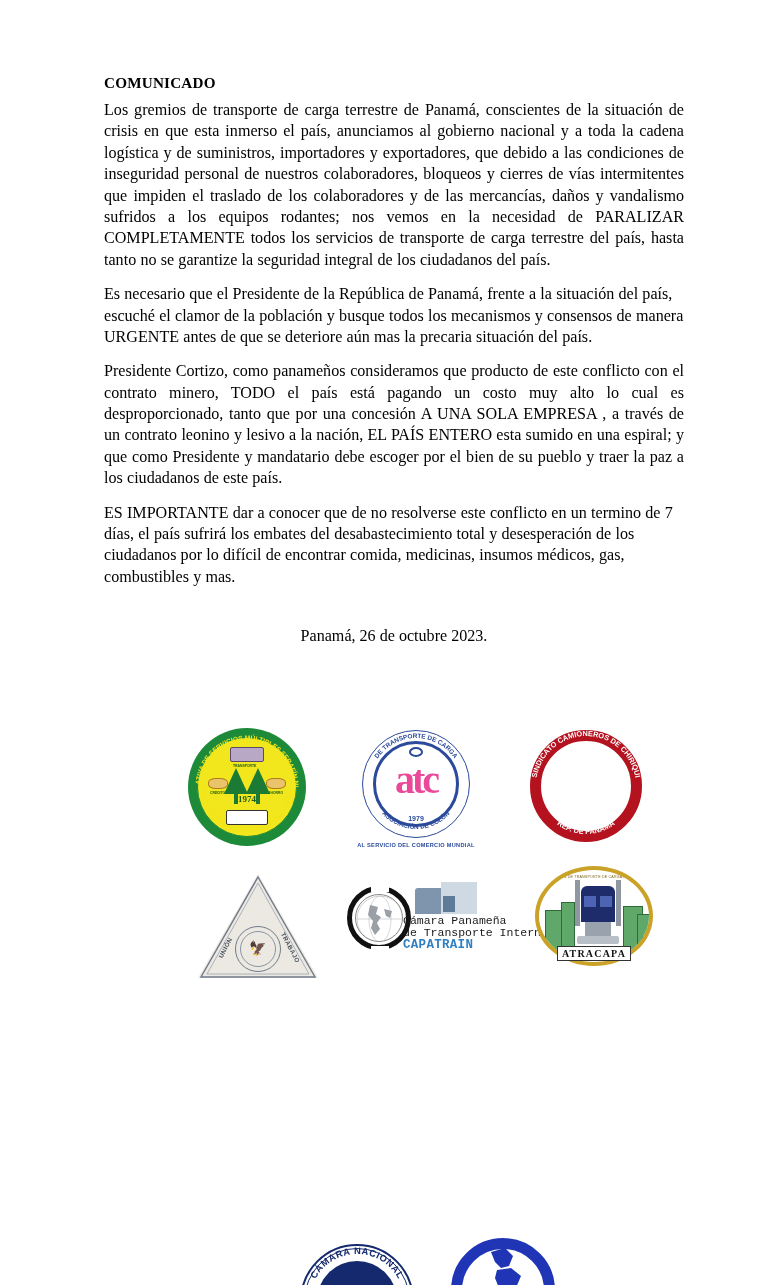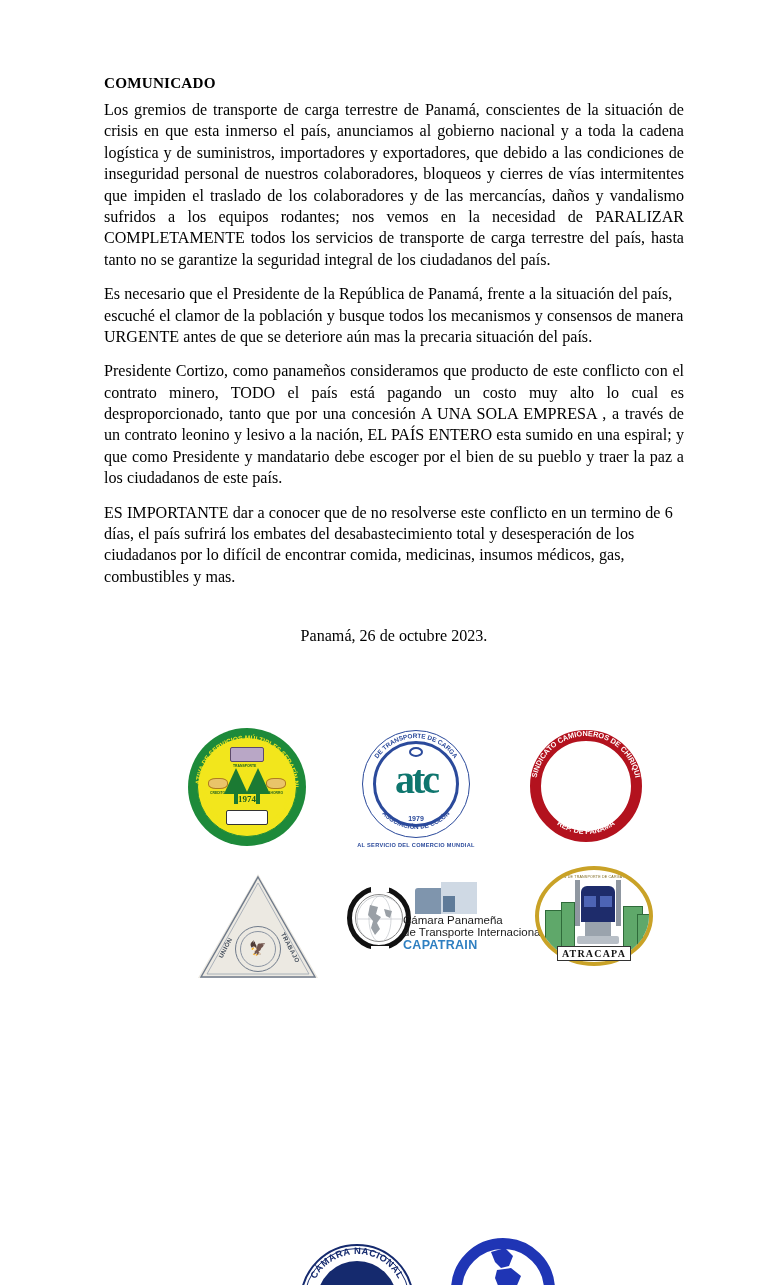--- a/index.html
+++ b/index.html
@@ -178,21 +178,21 @@
     border: 3px solid #2b4a9b;
     box-sizing: border-box;
   }
   .atc .mono {
     position: absolute;
     left: 0; right: 0; top: 30px;
     text-align: center;
     font-family: "Liberation Serif", serif;
     font-weight: bold;
     font-size: 40px;
-    color: #0f766e;
+    color: #ec4899;
     letter-spacing: -3px;
     line-height: 1;
   }
   .atc .year {
     position: absolute; left: 0; right: 0; top: 85px;
     text-align: center;
     font-family: "Liberation Sans", sans-serif;
     font-size: 7px; font-weight: bold; color: #2b4a9b;
   }
   .atc-tag {
@@ -378,21 +378,21 @@
     width: 36px; height: 32px;
     background: #cfd9e4;
   }
   .capa .truck .stripe {
     position: absolute; left: 28px; top: 14px;
     width: 12px; height: 16px;
     background: #5f7b99;
   }
   .capa .txt1, .capa .txt2, .capa .txt3 {
     position: absolute;
-    font-family: Liberation Sans, sans-serif;
+    font-family: Liberation Mono, monospace;
     white-space: nowrap;
   }
   .capa .txt1 { left: 58px; top: 34px; font-size: 11.5px; color: #1b1b1b; }
   .capa .txt2 { left: 58px; top: 46px; font-size: 11.5px; color: #1b1b1b; }
   .capa .txt3 { left: 58px; top: 58px; font-size: 12.5px; color: #2e7fc1; font-weight: bold; letter-spacing: 0.3px;}
 
   
   .atra {
     width: 118px; height: 104px;
     position: relative;
@@ -533,21 +533,21 @@
 
 <div class="page">
 
   <div class="doc-body">
 
     <div class="title-sub">COMUNICADO</div>
 
     <p class="para first">Los gremios de transporte de carga terrestre de Panamá, conscientes de la situación de crisis en que esta inmerso el país,  anunciamos al gobierno nacional y a toda la cadena logística y de suministros, importadores y exportadores, que debido a las condiciones de inseguridad personal de nuestros colaboradores, bloqueos y cierres de vías intermitentes que impiden el traslado de los colaboradores y de las mercancías, daños y vandalismo sufridos a los equipos rodantes; nos vemos en la necesidad de PARALIZAR COMPLETAMENTE todos los servicios de transporte de carga terrestre del país, hasta tanto no se garantize la seguridad integral de los ciudadanos del país.</p>
     <p class="para ragged">Es necesario que el Presidente de la República de Panamá, frente a la situación del país, escuché el clamor de la población y busque todos los mecanismos y consensos de manera URGENTE antes de que se deteriore aún mas la precaria situación del país.</p>
     <p class="para">Presidente Cortizo, como panameños consideramos que producto de este conflicto con el contrato minero, TODO el país está pagando un costo muy alto lo cual es desproporcionado, tanto que por una concesión A UNA SOLA EMPRESA , a través de un contrato leonino y lesivo a la nación, EL PAÍS ENTERO esta sumido en una espiral; y que como Presidente y mandatario debe escoger por el bien de su pueblo y traer la paz a los ciudadanos de este país.</p>
-    <p class="para ragged">ES IMPORTANTE dar a conocer que de no resolverse este conflicto en un termino de 6 días, el país sufrirá los embates del desabastecimiento total y desesperación de los ciudadanos por lo difícil de encontrar comida, medicinas, insumos médicos, gas, combustibles y mas.</p>
+    <p class="para ragged">ES IMPORTANTE dar a conocer que de no resolverse este conflicto en un termino de 7 días, el país sufrirá los embates del desabastecimiento total y desesperación de los ciudadanos por lo difícil de encontrar comida, medicinas, insumos médicos, gas, combustibles y mas.</p>
 
     <div class="date-line">Panamá, 26 de octubre 2023.</div>
   </div>
 
   <div class="logos">
 
     <div class="logo-row" style="height:140px;">
 
       <div class="logo-cell" style="left:188px; top:10px;">
         <div class="coop">

